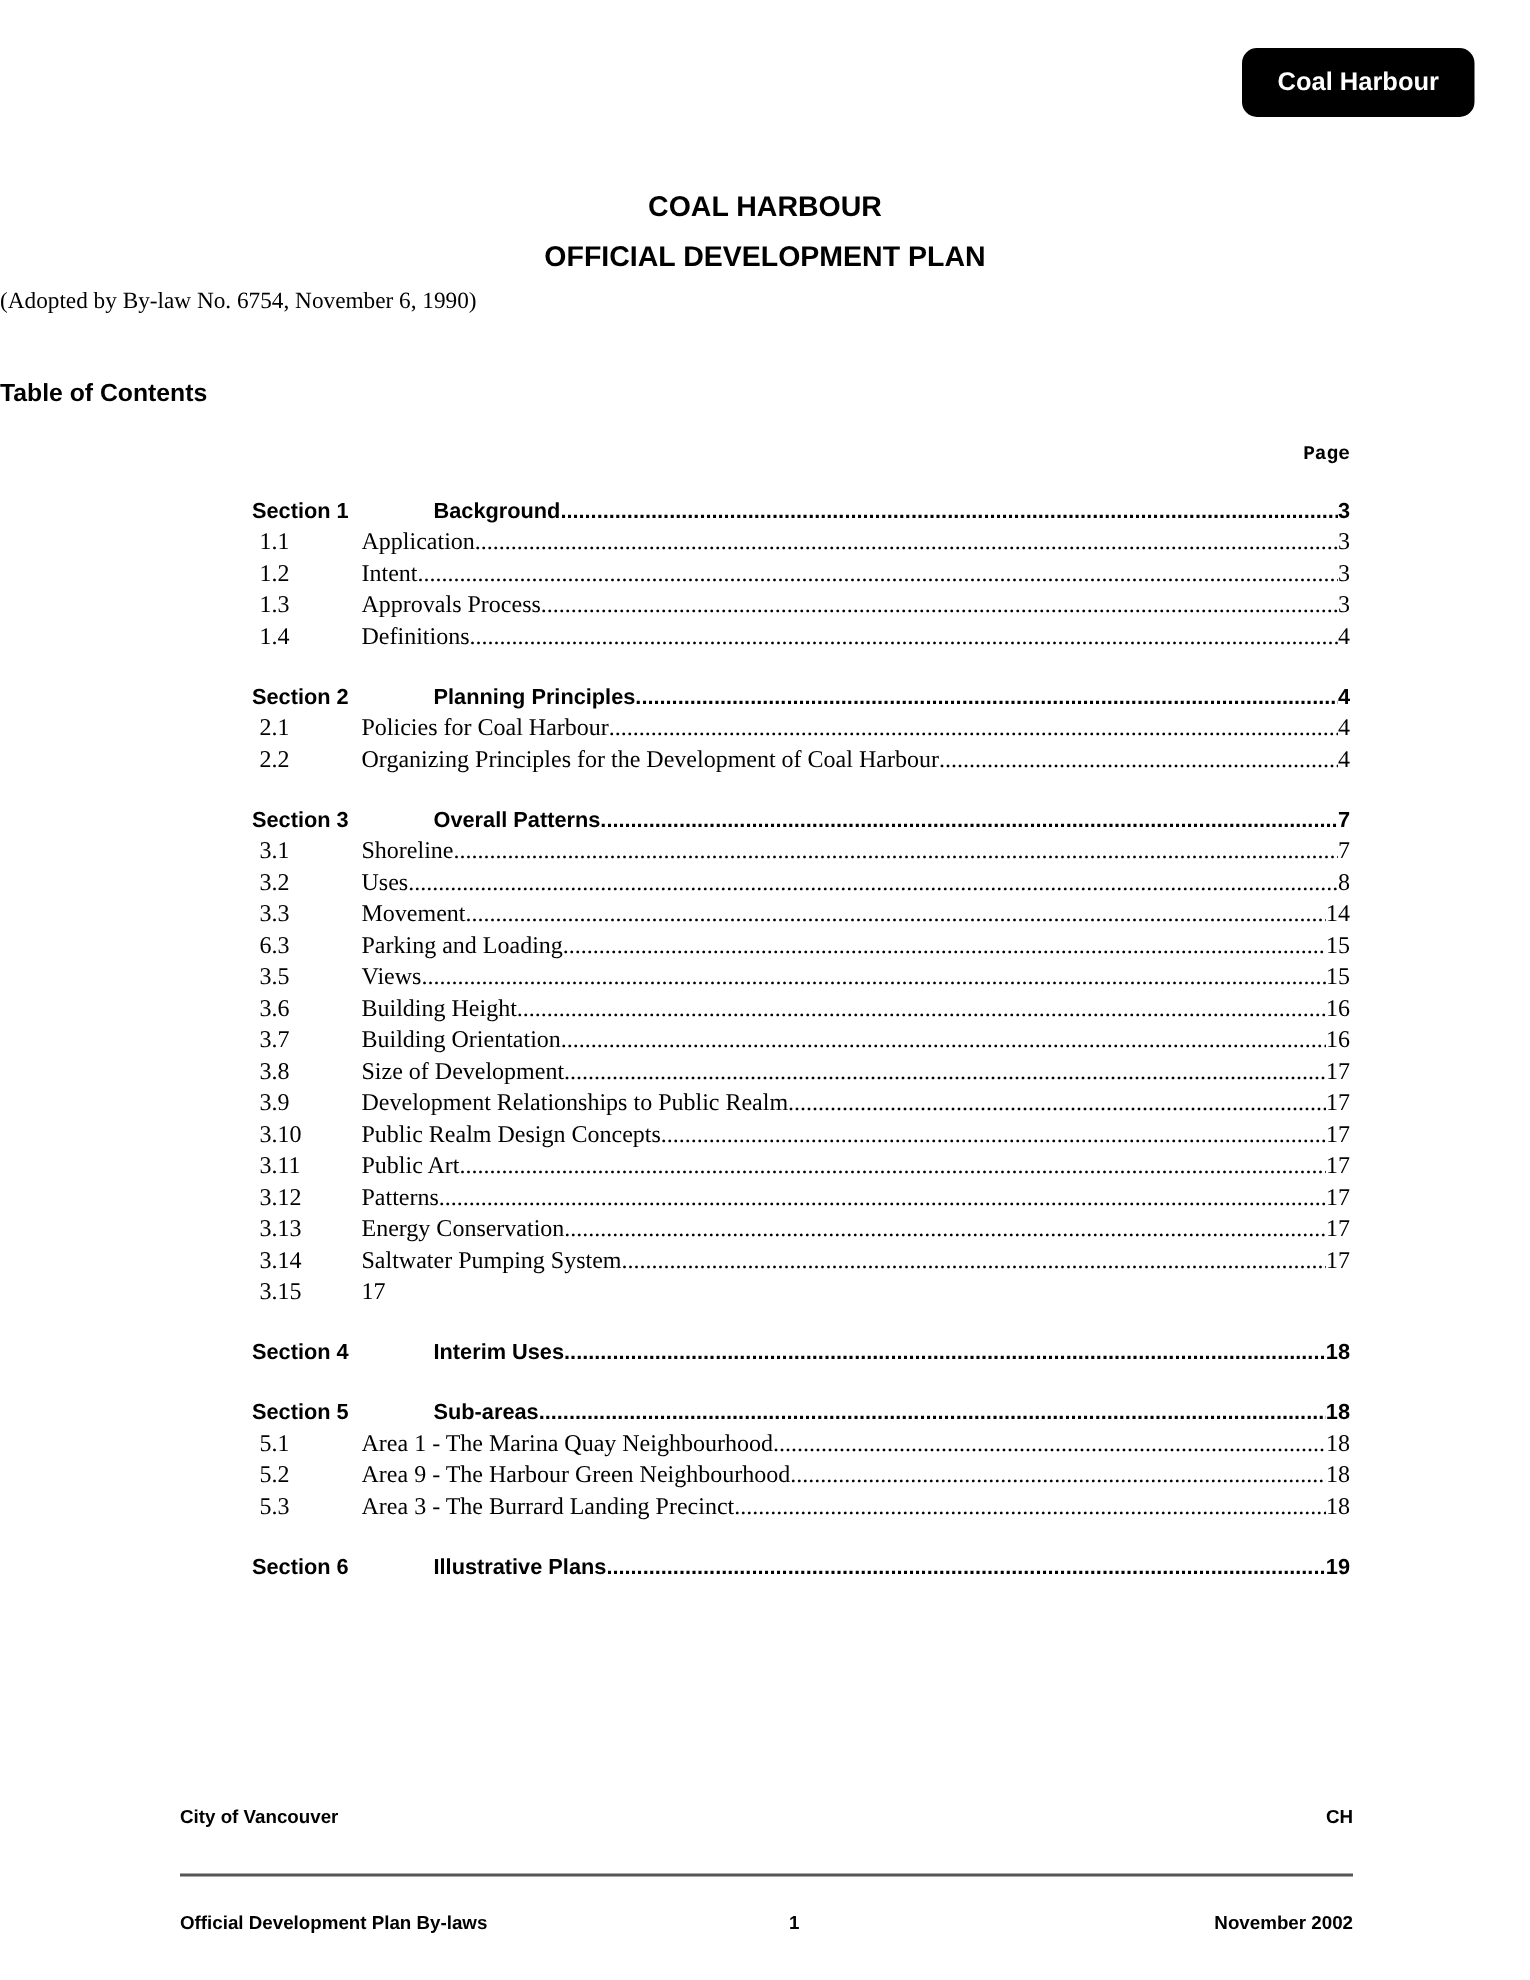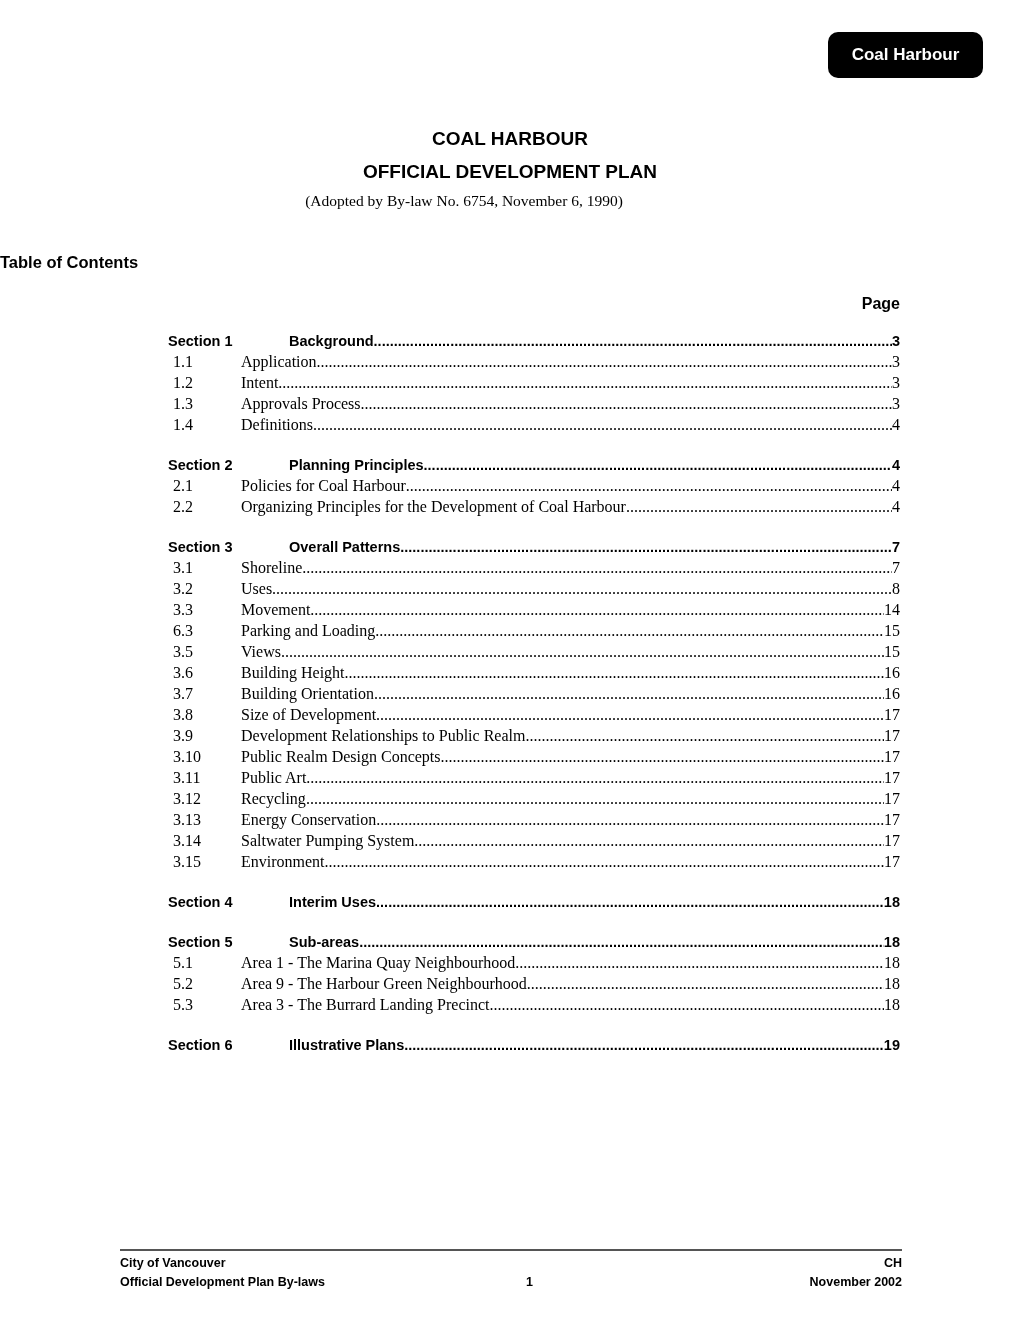--- a/index.html
+++ b/index.html
@@ -10,51 +10,51 @@
       font-family: "Liberation Sans", sans-serif; font-weight: bold; font-size: 17px;
       display: flex; align-items: center; justify-content: center;
     }
     .title {
       position: absolute; left: 0; width: 1020px; text-align: center;
       font-family: "Liberation Sans", sans-serif; font-weight: bold; font-size: 19px;
     }
     .t1 { top: 128px; }
     .t2 { top: 161px; }
     .subtitle {
-      position: absolute; left: 0; top: 192px; width: 928px; text-align: center;
+      position: absolute; left: 0; top: 192px; width: 928px; text-align: left;
       font-family: "Liberation Serif", serif; font-size: 15.5px;
     }
     .toc-heading {
       position: absolute; left: 0; top: 253px; width: 1020px; text-align: left;
       font-family: "Liberation Sans", sans-serif; font-weight: bold; font-size: 16.5px;
     }
     .page-label {
       position: absolute; right: 120px; top: 295px;
-      font-family: Liberation Sans, sans-serif; font-weight: bold; font-size: 16px;
+      font-family: Liberation Mono, monospace; font-weight: bold; font-size: 13px;
     }
     .toc { position: absolute; left: 120px; top: 333px; width: 780px; }
     .row { position: relative; height: 21px; display: flex; align-items: baseline; }
     .row .num { width: 121px; flex: 0 0 121px; }
     .row .lead { flex: 1 1 auto; display: flex; align-items: center; overflow: hidden; white-space: nowrap; }
     .row .label { flex: 0 0 auto; }
     .row .dots { flex: 1 1 auto; overflow: hidden; white-space: nowrap; }
     .row .dots::after { content: "......................................................................................................................................................................................................................................................"; }
     .row .pg { flex: 0 0 auto; text-align: right; }
     .row.section { font-family: "Liberation Sans", sans-serif; font-weight: bold; font-size: 14.5px; height: 20px; margin-left: 48px; }
     .row.section .dots::after { letter-spacing: 0px; }
     .row.sub { font-family: "Liberation Serif", serif; font-size: 16px; }
     .row.sub .num { padding-left: 53px; width: 68px; flex: 0 0 68px; }
     .gap { height: 20px; }
     .footer-rule { position: absolute; left: 120px; top: 1249px; width: 782px; height: 2px; background: #555; }
     .footer {
       position: absolute; left: 120px; width: 782px;
       font-family: "Liberation Sans", sans-serif; font-weight: bold; font-size: 12.5px;
       display: flex; justify-content: space-between;
     }
-    .f1 { top: 1256px; gap: 48px; }
+    .f1 { top: 1204px; gap: 48px; }
     .f2 { top: 1275px; }
     .f2 .center { position: absolute; left: 406px; }
   </style>
 </head>
 <body>
 
 <div class="badge">
   <span>Coal Harbour</span>
 </div>
 
@@ -224,21 +224,21 @@
       <span class="num">3.11</span>
       <span class="lead">
         <span class="label">Public Art</span>
         <span class="dots"></span>
       </span>
       <span class="pg">17</span>
     </div>
     <div class="row sub">
       <span class="num">3.12</span>
       <span class="lead">
-        <span class="label">Recycling</span>
+        <span class="label">Patterns</span>
         <span class="dots"></span>
       </span>
       <span class="pg">17</span>
     </div>
     <div class="row sub">
       <span class="num">3.13</span>
       <span class="lead">
         <span class="label">Energy Conservation</span>
         <span class="dots"></span>
       </span>
@@ -247,24 +247,20 @@
     <div class="row sub">
       <span class="num">3.14</span>
       <span class="lead">
         <span class="label">Saltwater Pumping System</span>
         <span class="dots"></span>
       </span>
       <span class="pg">17</span>
     </div>
     <div class="row sub">
       <span class="num">3.15</span>
-      <span class="lead">
-        <span class="label">Environment</span>
-        <span class="dots"></span>
-      </span>
       <span class="pg">17</span>
     </div>
     <div class="gap"></div>
     <div class="row section">
       <span class="num">Section 4</span>
       <span class="lead">
         <span class="label">Interim Uses</span>
         <span class="dots"></span>
       </span>
       <span class="pg">18</span>

